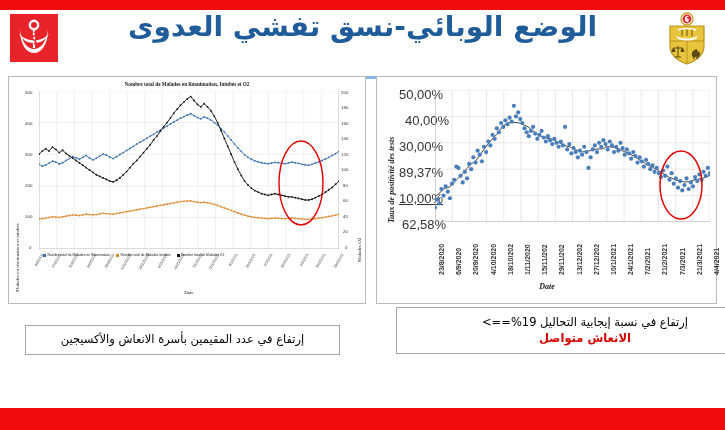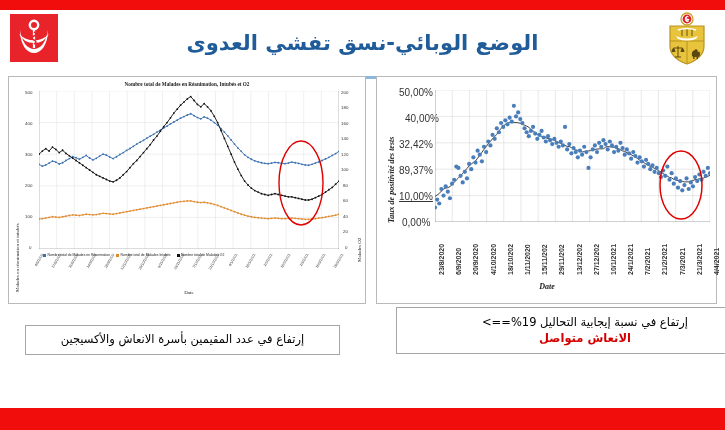--- a/index.html
+++ b/index.html
@@ -15,24 +15,24 @@
   
   .bar-top{position:absolute;left:0;top:0;width:725px;height:10px;background:#f20d0d;}
   .bar-bottom{position:absolute;left:0;bottom:0;width:725px;height:22px;background:#f20d0d;}
 
   
   .header{position:absolute;left:0;top:10px;width:725px;height:58px;}
   .logo-left{position:absolute;left:10px;top:4px;width:48px;height:48px;background:#e8242a;}
   .logo-left svg{display:block;}
   .logo-right{position:absolute;right:12px;top:2px;width:52px;height:54px;}
   .title{
-    position:absolute;left:100px;top:21px;width:525px;
+    position:absolute;left:100px;top:0;width:525px;
     text-align:center;
     color:#1f5c99;
-    font-size:21px;font-weight:bold;
+    font-size:28px;font-weight:bold;
     direction:rtl;
     font-family:"DejaVu Sans", sans-serif;
     letter-spacing:0px;
   }
   .divider{position:absolute;left:60px;top:66px;width:610px;height:3px;background:#8db7de;}
 
   
   .panel{position:absolute;background:#fff;border:1px solid #b9b9b9;box-sizing:border-box;}
   .panel-left{left:8px;top:76px;width:358px;height:228px;}
   .panel-right{left:376px;top:76px;width:341px;height:228px;}
@@ -68,21 +68,21 @@
     position:absolute;text-align:center;font-size:5px;color:#222;
     font-family:"Liberation Serif", serif;
   }
   .xlab-r{
     position:absolute;text-align:center;font-size:8px;font-style:italic;font-weight:bold;color:#222;
     font-family:"Liberation Serif", serif;
   }
 
   
   .tick{position:absolute;font-size:4.4px;color:#333;font-family:"Liberation Sans",sans-serif;white-space:nowrap;}
-  .tick-r{position:absolute;font-size:10px;color:#333;font-family:"Liberation Sans",sans-serif;white-space:nowrap;}
+  .tick-r{position:absolute;font-size:13px;color:#333;font-family:"Liberation Sans",sans-serif;white-space:nowrap;}
 
   
   .dtick{
     position:absolute;font-size:3.6px;color:#333;
     font-family:"Liberation Sans",sans-serif;
     transform-origin:100% 0;
     transform:rotate(-60deg);
     white-space:nowrap;text-align:right;
   }
   
@@ -534,24 +534,24 @@
 
     <div class="xlab" style="left:120px;top:213px;width:120px;">Date</div>
   </div>
 
   <div class="panel panel-right">
 
     <div class="ylab-r" style="left:10px;top:146px;">Taux de positivité des tests</div>
 
     <div class="tick-r" style="left:22px;top:10px;">50,00%</div>
     <div class="tick-r" style="left:28px;top:36px;">40,00%</div>
-    <div class="tick-r" style="left:22px;top:62px;">32,42%</div>
+    <div class="tick-r" style="left:22px;top:62px;">30,00%</div>
     <div class="tick-r" style="left:22px;top:88px;">89,37%</div>
     <div class="tick-r" style="left:22px;top:114px;text-decoration:underline;">10,00%</div>
-    <div class="tick-r" style="left:25px;top:140px;">0,00%</div>
+    <div class="tick-r" style="left:25px;top:140px;">62,58%</div>
 
     <div class="plot" style="left:58px;top:13px;width:275px;height:132px;">
       <svg id="svg-right" width="275" height="132" viewBox="0 0 275 132">
           <line x1="0" y1="132" x2="275" y2="132" stroke="#d0d0d0" stroke-width="0.5"></line>
           <line x1="0" y1="105.6" x2="275" y2="105.6" stroke="#d0d0d0" stroke-width="0.5"></line>
           <line x1="0" y1="79.19999999999999" x2="275" y2="79.19999999999999" stroke="#d0d0d0" stroke-width="0.5"></line>
           <line x1="0" y1="52.8" x2="275" y2="52.8" stroke="#d0d0d0" stroke-width="0.5"></line>
           <line x1="0" y1="26.39999999999999" x2="275" y2="26.39999999999999" stroke="#d0d0d0" stroke-width="0.5"></line>
           <line x1="0" y1="0" x2="275" y2="0" stroke="#d0d0d0" stroke-width="0.5"></line>
           <line x1="0" y1="0" x2="0" y2="132" stroke="#d0d0d0" stroke-width="0.5"></line>

